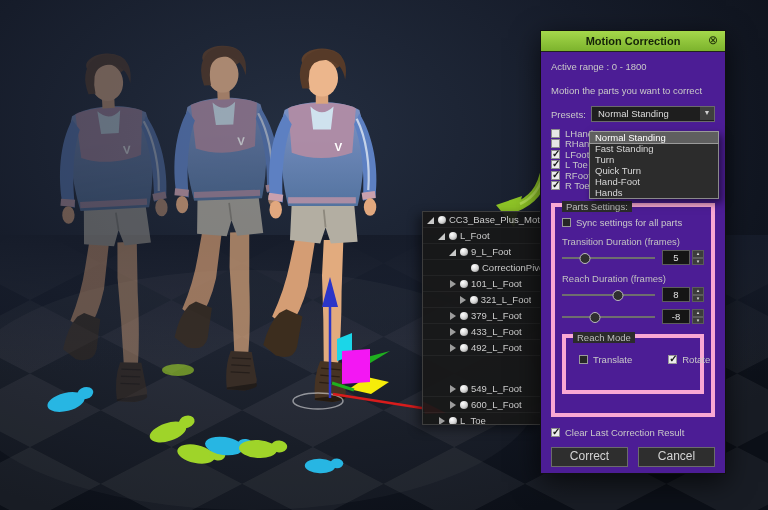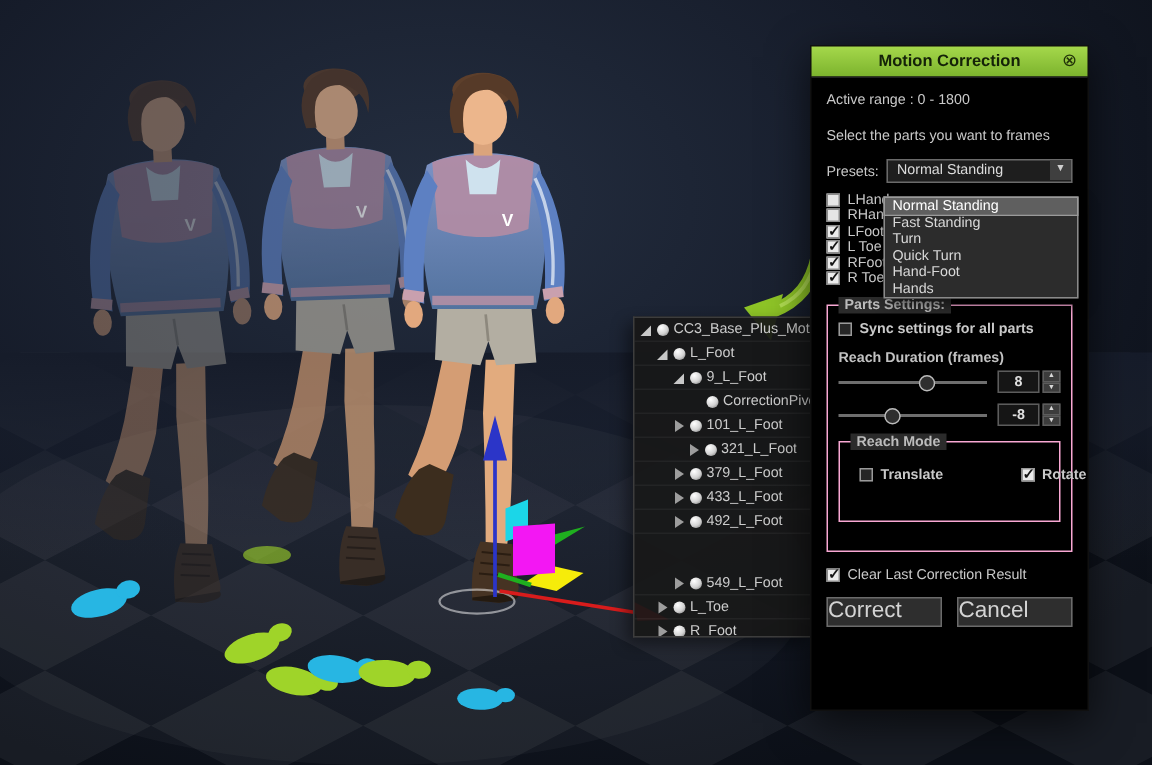--- a/index.html
+++ b/index.html
@@ -16,21 +16,21 @@
   .tree-label{font-size:9.5px;color:#cccccc;white-space:nowrap;overflow:hidden;}
   .tw{flex:none;width:8px;height:8px;position:relative;}
   .tw.expanded::after{content:"";position:absolute;left:0;top:1px;width:0;height:0;
       border-left:7px solid transparent;border-bottom:7px solid #c8c8c8;}
   .tw.collapsed::after{content:"";position:absolute;left:1px;top:0;width:0;height:0;
       border-top:4px solid transparent;border-bottom:4px solid transparent;border-left:6px solid #9d9d9d;}
   .node-icon{flex:none;width:8px;height:8px;border-radius:50%;
       background:radial-gradient(circle at 35% 30%,#ffffff,#d2d2d2 55%,#6e6e6e);}
   
   .dialog{position:absolute;left:540px;top:30px;width:184px;height:442px;
-      background:#000000;border:1px solid #101010;box-shadow:0 8px 26px rgba(0,0,0,.65);
+      background:#4c1d95;border:1px solid #101010;box-shadow:0 8px 26px rgba(0,0,0,.65);
       z-index:10;color:#c6c6c6;}
   .titlebar{height:20px;background:linear-gradient(#a5d84b,#7cb32d);
       border-bottom:1px solid #202020;text-align:center;line-height:20px;
       font-size:11px;font-weight:bold;color:#142208;position:relative;}
   .close-btn{position:absolute;right:4px;top:0;width:16px;height:20px;line-height:19px;
       font-size:12px;font-weight:normal;color:#223309;cursor:pointer;text-align:center;}
   .dlg-body{position:absolute;top:20px;left:0;right:0;bottom:0;padding:5px 10px 8px;font-size:9.5px;}
   .txt{color:#c9c9c9;}
   .range-txt{margin-top:5px;}
   .instr-txt{margin-top:13px;}
@@ -41,41 +41,41 @@
   .combo-arrow{position:absolute;right:0;top:0;width:14px;height:13px;background:#3f3f3f;
       text-align:center;line-height:12px;font-size:7px;color:#cfcfcf;}
   .parts-list{margin-top:6px;}
   .check-row{display:flex;align-items:center;gap:5px;height:10.5px;}
   .cb{flex:none;width:9px;height:9px;background:#e6e6e6;border:1px solid #8c8c8c;
       position:relative;cursor:pointer;box-sizing:border-box;}
   .cb.dark{background:#262626;border-color:#9a9a9a;}
   .cb.checked{background:#ececec;}
   .cb.checked::after{content:"✓";position:absolute;left:0px;top:-3px;font-size:10px;
       font-weight:bold;color:#151515;}
-  .fieldset{position:relative;border:1px solid #f9a8d4;margin-top:12px;padding:8px 7px 19px;font-weight:bold;}
+  .fieldset{position:relative;border:4px solid #f9a8d4;margin-top:12px;padding:8px 7px 19px;}
   .legend{position:absolute;top:-6px;left:7px;background:#2b2b2b;padding:0 4px;color:#bcbcbc;}
   .sync-row{margin-top:2px;}
   .slider-group{margin-top:8px;}
   .slider-label{color:#c2c2c2;}
   .slider-row{display:flex;align-items:center;margin-top:4px;height:14px;}
   .track-wrap{flex:1;position:relative;height:12px;cursor:pointer;}
   .track{position:absolute;left:0;right:0;top:5px;height:2px;background:#6e6e6e;}
   .thumb{position:absolute;top:1px;width:9px;height:9px;border-radius:50%;
       background:#2f2f2f;border:1px solid #bcbcbc;transform:translateX(-50%);}
   .valbox{flex:none;width:26px;height:13px;margin-left:7px;background:#151515;
       border:1px solid #5c5c5c;color:#e0e0e0;text-align:center;line-height:13px;}
   .spinner{flex:none;width:12px;height:15px;margin-left:2px;display:flex;flex-direction:column;}
   .spinner span{flex:1;background:#3c3c3c;border:1px solid #5c5c5c;line-height:5px;
       font-size:5px;color:#d8d8d8;text-align:center;cursor:pointer;}
   .reach-box{margin-top:10px;}
-  .reach-opts{display:flex;gap:52px;padding:9px 6px 6px;}
+  .reach-opts{display:flex;gap:36px;padding:9px 6px 6px;}
   .clear-row{margin-top:10px;}
   .btn-row{display:flex;gap:10px;margin-top:9px;}
   .btn{flex:1;height:18px;background:#2e2e2e;border:1px solid #6b6b6b;color:#d4d4d4;
-      font-size:15px;line-height:16px;cursor:pointer;}
+      font-size:12px;line-height:16px;text-align:center;cursor:pointer;}
   
   .dropdown-list{position:absolute;left:48px;top:80px;width:128px;background:#2c2c2c;
       border:1px solid #8a8a8a;box-shadow:3px 4px 8px rgba(0,0,0,.55);z-index:20;}
   .dd-item{height:11px;line-height:11px;padding-left:5px;font-size:9.5px;color:#d8d8d8;cursor:pointer;}
   .dd-item.sel{background:#5f5f5f;color:#ffffff;outline:1px solid #9a9a9a;}
 </style>
 </head>
 <body>
 
 <svg id="viewport" width="768" height="510" viewBox="0 0 768 510">
@@ -221,20 +221,25 @@
     <div class="tree-row" style="padding-left: 26px;">
       <span class="tw collapsed"></span>
       <span class="node-icon"></span>
       <span class="tree-label">492_L_Foot</span>
     </div>
     <div class="tree-row" style="padding-left: 26px; margin-top: 25px;">
       <span class="tw collapsed"></span>
       <span class="node-icon"></span>
       <span class="tree-label">549_L_Foot</span>
     </div>
+    <div class="tree-row" style="padding-left: 26px;">
+      <span class="tw collapsed"></span>
+      <span class="node-icon"></span>
+      <span class="tree-label">600_L_Foot</span>
+    </div>
     <div class="tree-row" style="padding-left: 15px;">
       <span class="tw collapsed"></span>
       <span class="node-icon"></span>
       <span class="tree-label">L_Toe</span>
     </div>
     <div class="tree-row" style="padding-left: 15px;">
       <span class="tw collapsed"></span>
       <span class="node-icon"></span>
       <span class="tree-label">R_Foot</span>
     </div>
@@ -246,21 +251,21 @@
 </div>
 
 <div class="dialog">
   <div class="titlebar">
     <span>Motion Correction</span>
     <span class="close-btn">⊗</span>
   </div>
   <div class="dlg-body">
 
     <div class="txt range-txt">Active range : 0 - 1800</div>
-    <div class="txt instr-txt">Select the parts you want to frames</div>
+    <div class="txt instr-txt">Motion the parts you want to correct</div>
 
     <div class="presets-row">
       <span class="plabel txt">Presets:</span>
       <div class="combo">
         <span>Normal Standing</span>
         <span class="combo-arrow">▼</span>
       </div>
     </div>
 
     <div class="parts-list">
@@ -301,20 +306,34 @@
 
     <div class="fieldset">
       <span class="legend">Parts Settings:</span>
 
       <div class="check-row sync-row">
         <span class="cb dark"></span>
         <span class="txt">Sync settings for all parts</span>
       </div>
 
         <div class="slider-group">
+          <div class="slider-label">Transition Duration (frames)</div>
+          <div class="slider-row">
+            <div class="track-wrap">
+              <div class="track"></div>
+              <div class="thumb" style="left: 25%;"></div>
+            </div>
+            <div class="valbox">5</div>
+            <div class="spinner">
+              <span>▴</span>
+              <span>▾</span>
+            </div>
+          </div>
+        </div>
+        <div class="slider-group">
           <div class="slider-label">Reach Duration (frames)</div>
           <div class="slider-row">
             <div class="track-wrap">
               <div class="track"></div>
               <div class="thumb" style="left: 60%;"></div>
             </div>
             <div class="valbox">8</div>
             <div class="spinner">
               <span>▴</span>
               <span>▾</span>

